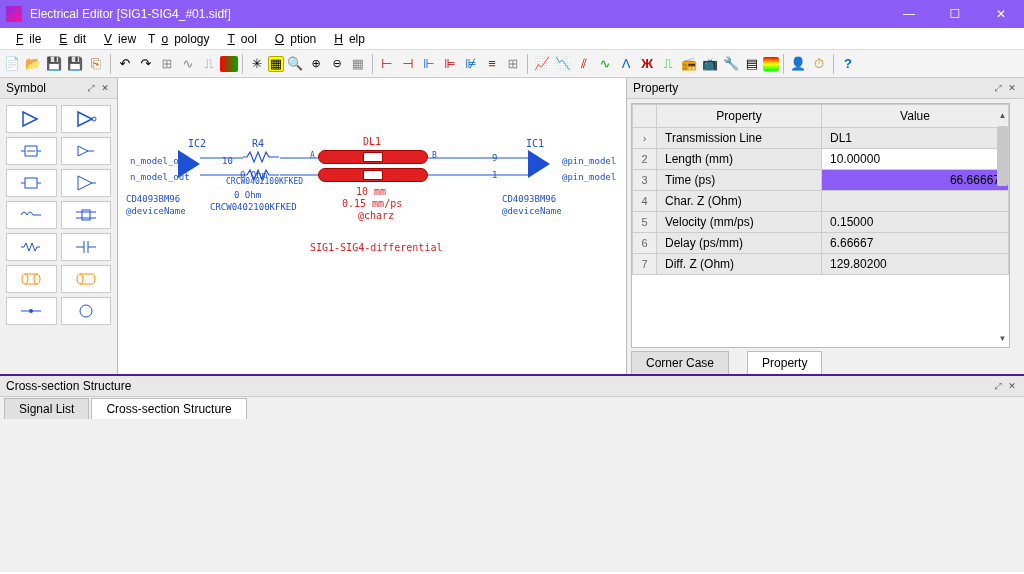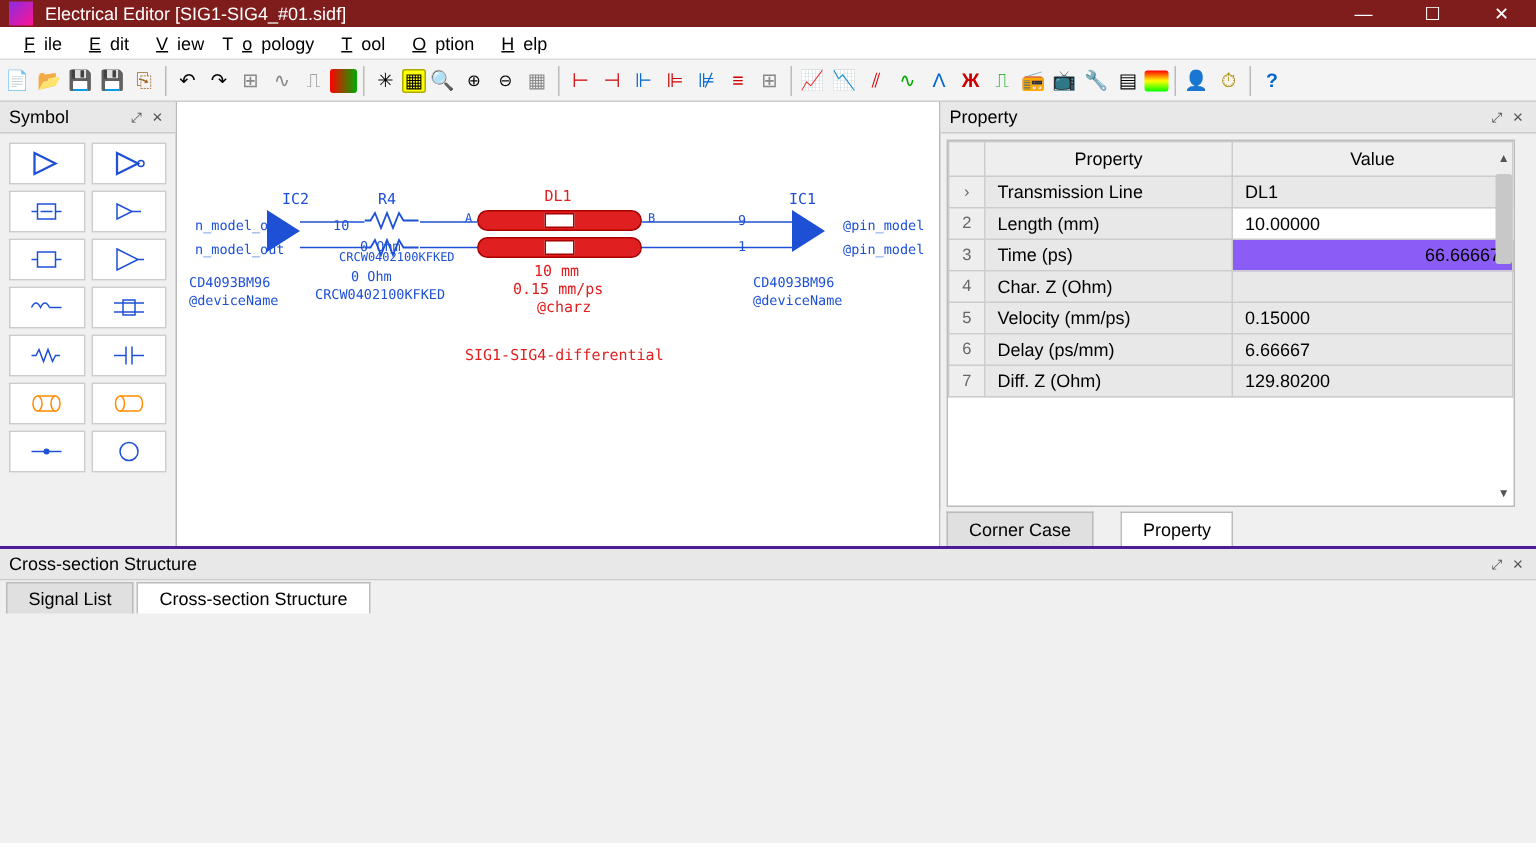--- a/index.html
+++ b/index.html
@@ -1,19 +1,19 @@
 <!DOCTYPE html>
 <html><head>
 <meta charset="utf-8">
 <style>
 * { box-sizing: border-box; margin: 0; padding: 0; font-family: "Segoe UI", Tahoma, sans-serif; }
 body { width: 1024px; height: 574px; background: #fff; overflow: hidden; font-size: 12px; }
 
 
-.titlebar { height: 18px; background: #7f1d1d; color: #fff; display: flex; align-items: center; padding-left: 6px; justify-content: center; }
+.titlebar { height: 28px; background: #8b5cf6; color: #fff; display: flex; align-items: center; padding-left: 6px; justify-content: center; }
 .titlebar .app-icon { width: 16px; height: 16px; background: linear-gradient(135deg,#8a2be2,#ff1493); margin-right: 8px; display:inline-block; }
 .titlebar .title { flex: 1; font-size: 12px; }
 .titlebar .winbtns { display: flex; }
 .titlebar .winbtn { width: 46px; height: 30px; display:flex; align-items:center; justify-content:center; color:#fff; cursor:pointer; }
 
 
 .menubar { height: 22px; background:#fff; border-bottom:1px solid #ddd; display:flex; align-items:center; padding:0 4px; font-size:12px; }
 .menubar span { padding: 2px 6px; cursor:pointer; }
 .menubar .u { text-decoration: underline; }
 

